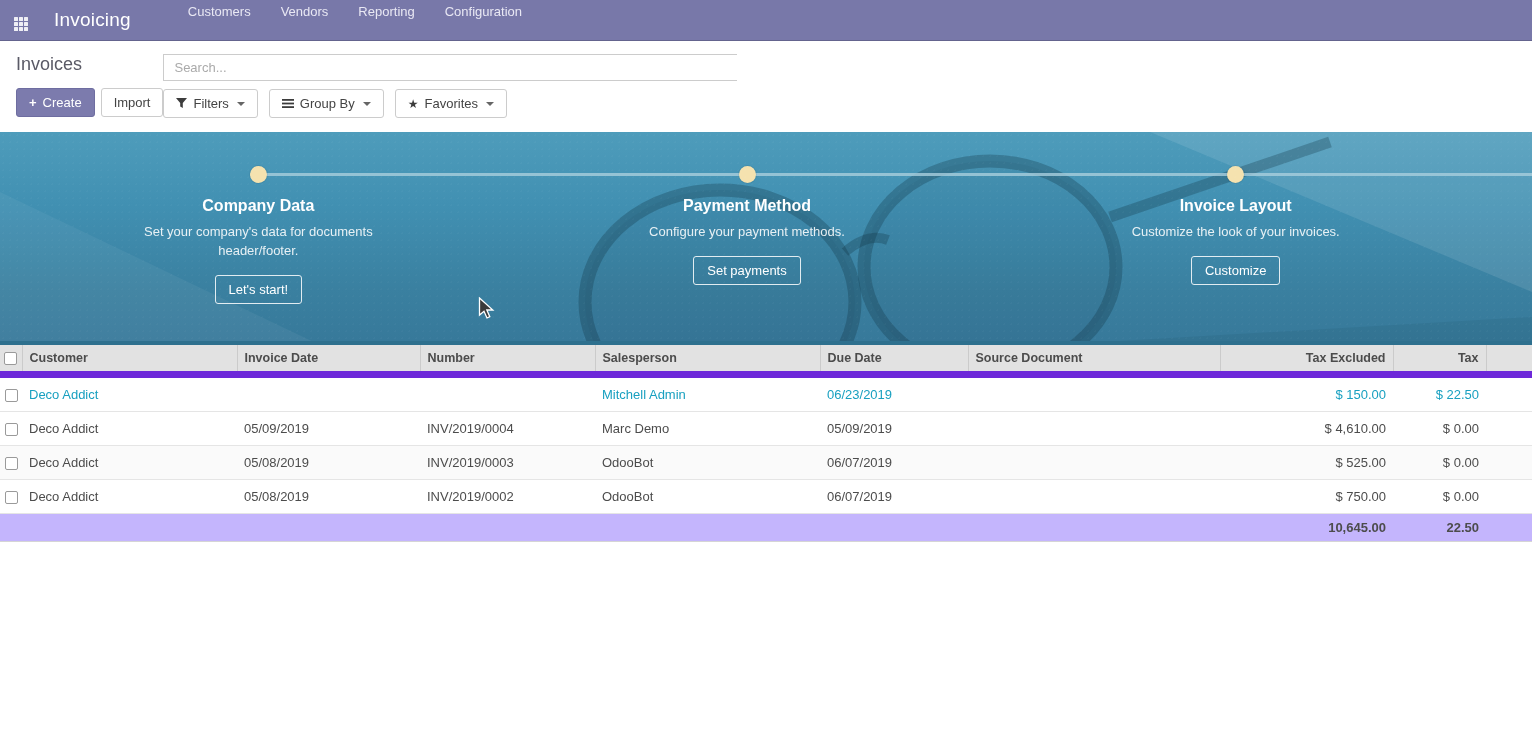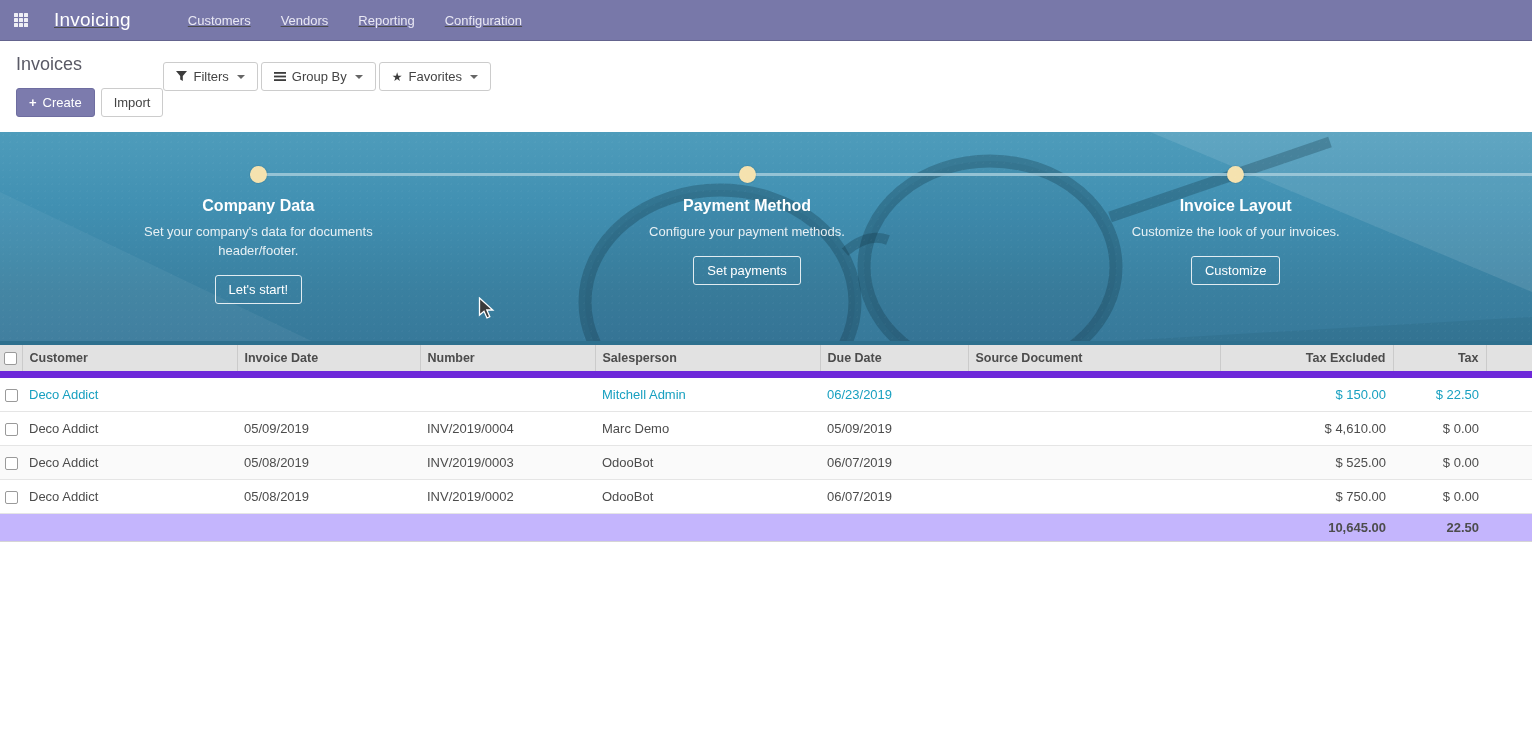--- a/index.html
+++ b/index.html
@@ -9,22 +9,22 @@
     --progress-dot:#f5e2af;
     --progress-line:#a9cedd;
     --banner-top:#4e9cbb;
     --banner-bottom:#37799a;
   }
   *{margin:0;padding:0;box-sizing:border-box;}
   html,body{width:1532px;height:753px;overflow:hidden;background:#fff;
     font-family:"Liberation Sans",sans-serif;color:#4c4c4c;}
 
   
-  .navbar{height:41px;background:var(--navbar-bg);display:flex;align-items:center;
-    border-bottom:1px solid #64648e;padding:9px 8px;text-decoration:underline;}
+  .navbar{height:41px;background:var(--navbar-bg);display:flex;align-items:flex-end;
+    border-bottom:1px solid #64648e;padding:9px 8px;}
   .apps-icon{width:14px;height:14px;display:grid;grid-template-columns:repeat(3,1fr);
     gap:1.5px;margin:0 6px;cursor:pointer;}
   .apps-icon span{background:rgba(255,255,255,.88);border-radius:.5px;}
   .brand{color:#fff;font-size:19px;margin-left:20px;letter-spacing:.2px;}
   .nav-menu{display:flex;margin-left:42px;}
   .nav-item{color:#e9e8f4;font-size:13px;padding:12px 15px;cursor:pointer;}
 
   
   .control-panel{height:91px;display:flex;
     padding:13px 8px 0 16px;background:#fff;}
@@ -32,21 +32,21 @@
   .btn-row{margin-top:13px;display:flex;gap:6px;}
   .btn{font-size:13px;height:29px;padding:0 12px;border-radius:3px;border:1px solid #ccc;
     background:#fff;color:#444;cursor:pointer;font-family:inherit;display:inline-flex;
     align-items:center;gap:6px;}
   .btn-primary{background:var(--accent-purple);border-color:#6e6da0;color:#fff;}
   .plus-glyph{font-weight:bold;font-size:13px;}
   .cp-right{width:574px;display:flex;flex-direction:column;}
   .search-input{height:27px;border:1px solid #ccc;border-right:none;font-size:13px;
     padding:0 10px;color:#444;outline:none;width:100%;font-family:inherit;}
   .search-input::placeholder{color:#aaa;}
-  .filter-row{margin-top:8px;display:flex;gap:3px;}
+  .filter-row{margin-top:8px;display:flex;gap:11px;}
   .icon-glyph{font-size:12px;color:#3c3c3c;line-height:1;}
   .caret{width:0;height:0;border-left:4px solid transparent;border-right:4px solid transparent;
     border-top:4px solid #666;margin-left:2px;}
 
   
   .banner{position:relative;height:213px;overflow:hidden;
     background:linear-gradient(180deg,var(--banner-top) 0%,#4190b2 35%,#3a80a0 75%,var(--banner-bottom) 100%);
     border-bottom:4px solid #2e708e;}
   .banner::after{content:"";position:absolute;inset:0;
     background-image:radial-gradient(rgba(255,255,255,.05) 1px,transparent 1px);
@@ -116,20 +116,21 @@
       <button class="btn btn-primary">
         <span class="plus-glyph">+</span>
         <span>Create</span>
       </button>
       <button class="btn">
         <span>Import</span>
       </button>
     </div>
   </div>
   <div class="cp-right">
+    <input class="search-input" type="text" placeholder="Search..." style="">
     <div class="filter-row">
       <button class="btn">
         <svg class="icon-glyph" width="11" height="11" viewBox="0 0 11 11">
             <path d="M0 0h11L6.8 5v5l-2.6-1.4V5z" fill="#3c3c3c"></path>
           </svg>
         <span>Filters</span>
         <span class="caret"></span>
       </button>
       <button class="btn">
         <svg class="icon-glyph" width="12" height="11" viewBox="0 0 12 11">

